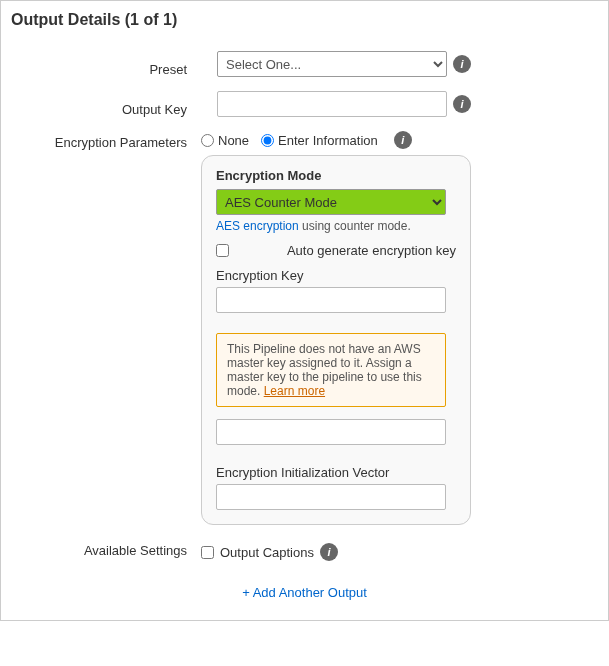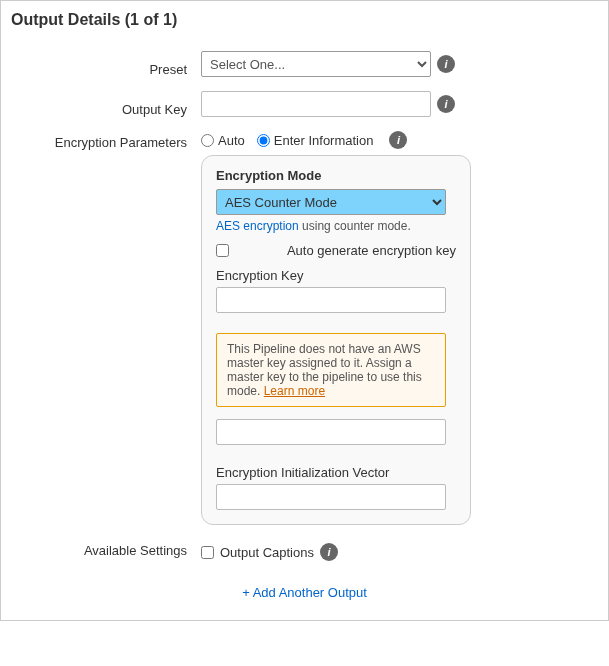--- a/index.html
+++ b/index.html
@@ -35,20 +35,21 @@
       padding-right: 14px;
       padding-top: 5px;
       font-size: 13px;
       color: #333;
     }
     .form-control-wrap {
       display: flex;
       align-items: center;
       flex: 1;
       gap: 6px;
+      margin-left: 16px;
     }
     select.preset-select {
       width: 230px;
       height: 26px;
       border: 1px solid #999;
       border-radius: 2px;
       font-size: 13px;
       color: #555;
       background: #fff;
       padding: 2px 4px;
@@ -117,21 +118,21 @@
       margin-bottom: 6px;
       color: #333;
     }
     select.enc-mode-select {
       width: 230px;
       height: 26px;
       border: 1px solid #999;
       border-radius: 2px;
       font-size: 13px;
       color: #333;
-      background: #7dd3fc;
+      background: #84cc16;
       padding: 2px 4px;
       margin-bottom: 4px;
     }
     .enc-mode-desc {
       font-size: 12px;
       color: #555;
       margin-bottom: 10px;
     }
     .checkbox-row {
       display: flex;
@@ -251,21 +252,21 @@
       <span class="info-icon">i</span>
     </div>
   </div>
 
   <div class="encryption-params-row">
     <div class="encryption-params-label">Encryption Parameters</div>
     <div class="encryption-params-right">
       <div class="enc-params-top">
         <div class="radio-option">
           <input type="radio" name="enc_params" id="enc-none" style="">
-          <label for="enc-none">Auto</label>
+          <label for="enc-none">None</label>
         </div>
         <div class="radio-option">
           <input type="radio" name="enc_params" id="enc-info" checked="" style="">
           <label for="enc-info">Enter Information</label>
         </div>
         <span class="info-icon enc-params-info">i</span>
       </div>
 
       <div class="encryption-box">
 

